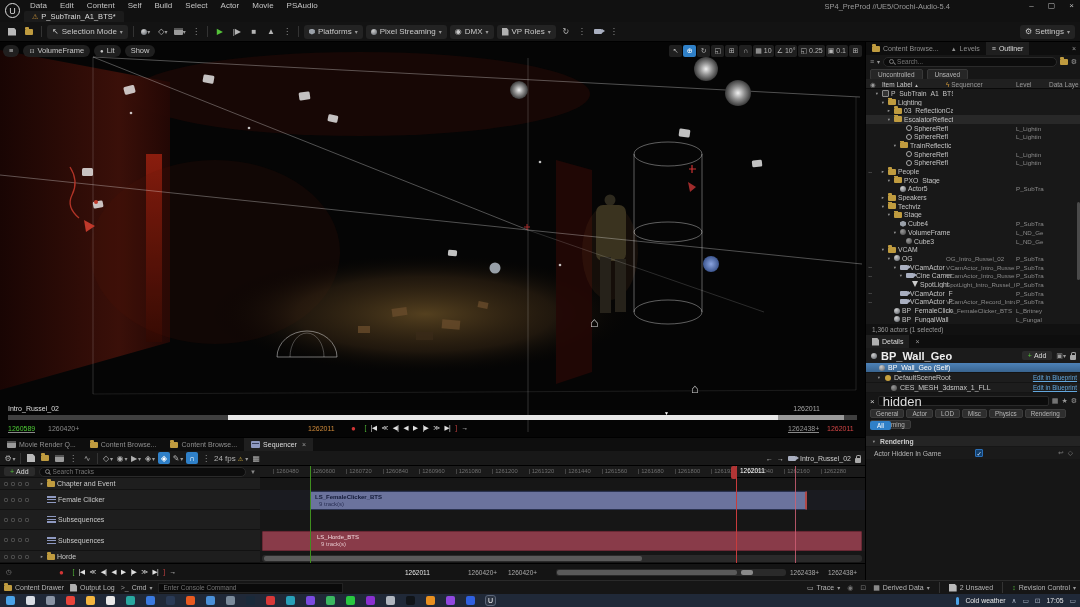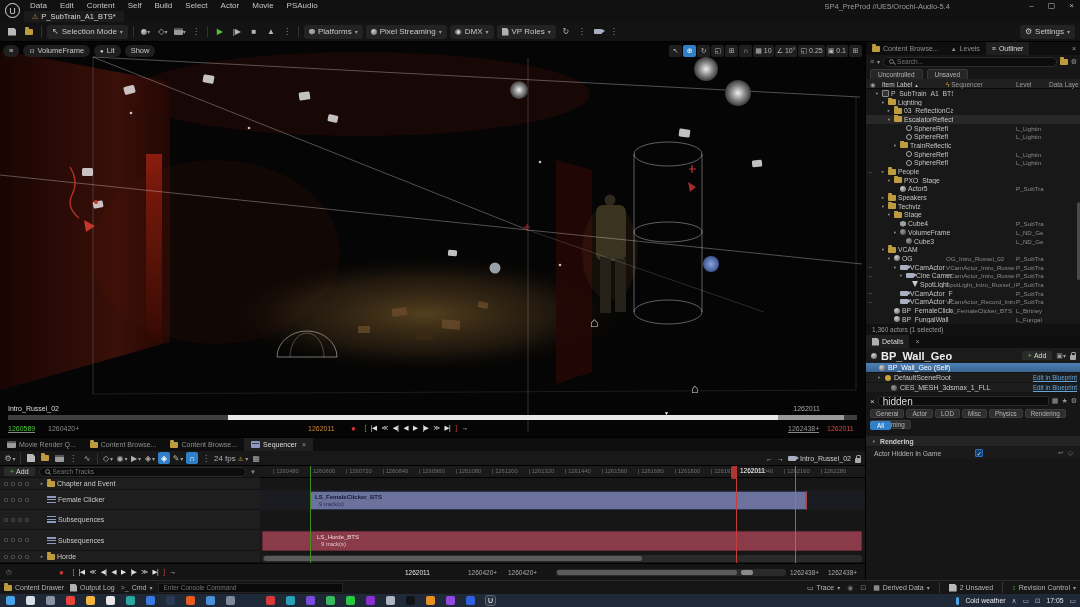--- a/index.html
+++ b/index.html
@@ -65,21 +65,21 @@
   
   .dtabrow{position:absolute;left:0;top:293px;width:215px;height:13px;background:#0e0e0e;display:flex}
   .dhdr{position:absolute;left:0;top:306px;width:215px;height:15px;display:flex;align-items:center;gap:4px;padding:0 5px;background:#1b1b1b}
   .addbtn{display:inline-flex;align-items:center;gap:2px;background:#2b2b2b;border-radius:2px;padding:1px 6px;font-size:7px;color:#ddd}
   .comp{position:relative;display:flex;align-items:center;height:10px;padding:0 4px;font-size:7px;color:#c9c9c9;background:#1d1d1d;border-bottom:1px solid #141414}
   .comp.sel{background:linear-gradient(#4d82b8,#39648f);color:#fff}
   .c-main{display:flex;align-items:center;gap:3px;min-width:0;flex:1}
   .c-link{color:#63a7dd;text-decoration:underline;font-size:6.3px;white-space:nowrap}
   .dsearch{position:absolute;left:0;top:353px;width:215px;height:12px;display:flex;align-items:center;gap:3px;padding:0 4px}
   .dfield{flex:1;display:flex;align-items:center;gap:3px;background:#0c0c0c;border:1px solid #2a2a2a;border-radius:2px;height:10px;padding:0 4px}
-  .dfield input{background:none;border:none;outline:none;color:#ddd;font-size:10px;width:100%;font-family:inherit}
+  .dfield input{background:none;border:none;outline:none;color:#ddd;font-size:13px;width:100%;font-family:inherit}
   .chips{position:absolute;left:4px;top:367px;width:207px;display:flex;flex-wrap:wrap;gap:2px}
   .chip{background:#2e2e2e;border:1px solid #3c3c3c;border-radius:2px;font-size:6.3px;color:#b5b5b5;padding:0 5px;height:9px;display:flex;align-items:center}
   .chip-all{position:absolute;left:4px;top:379px;background:#2f80c8;color:#fff;border-radius:2px;font-size:6.3px;padding:0 7px;height:9px;display:flex;align-items:center}
   .dsect{position:absolute;left:0;top:394px;width:215px;height:10px;background:#242424;display:flex;align-items:center;gap:3px;padding:0 5px;font-size:6.8px;color:#ccc;font-weight:bold}
   .dprop{position:absolute;left:0;top:405px;width:215px;height:12px;display:flex;align-items:center;padding:0 8px;font-size:6.8px;color:#b5b5b5;background:#1a1a1a}
   .chk{width:8px;height:8px;background:#13406e;border:1px solid #2a6fb8;color:#cfe4ff;font-size:6.5px;line-height:7px;text-align:center;border-radius:1px;margin-left:34px}
   
   .seq{position:absolute;left:0;top:437px;width:865px;height:143px;background:#171717;border-top:1px solid #000}
   .stabs{position:absolute;left:0;top:0;width:865px;height:13px;background:#0e0e0e;display:flex}
   .stab{display:flex;align-items:center;gap:3px;padding:0 7px;height:13px;color:#8f8f8f;font-size:7px}

